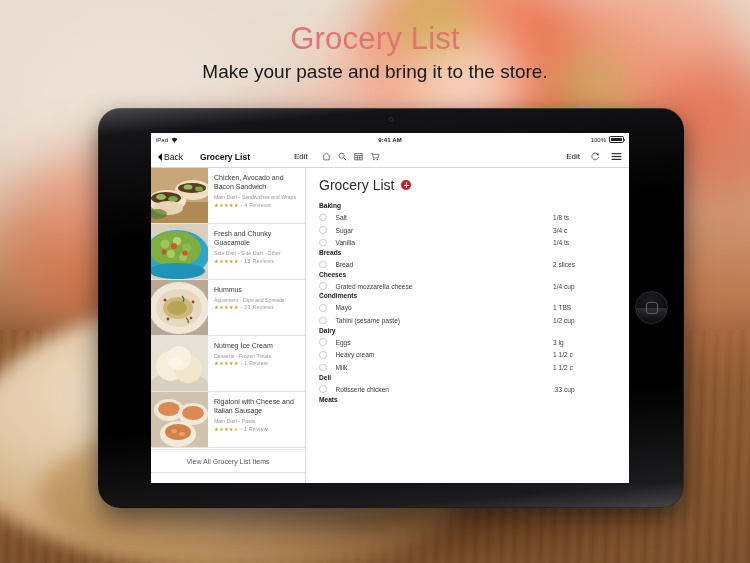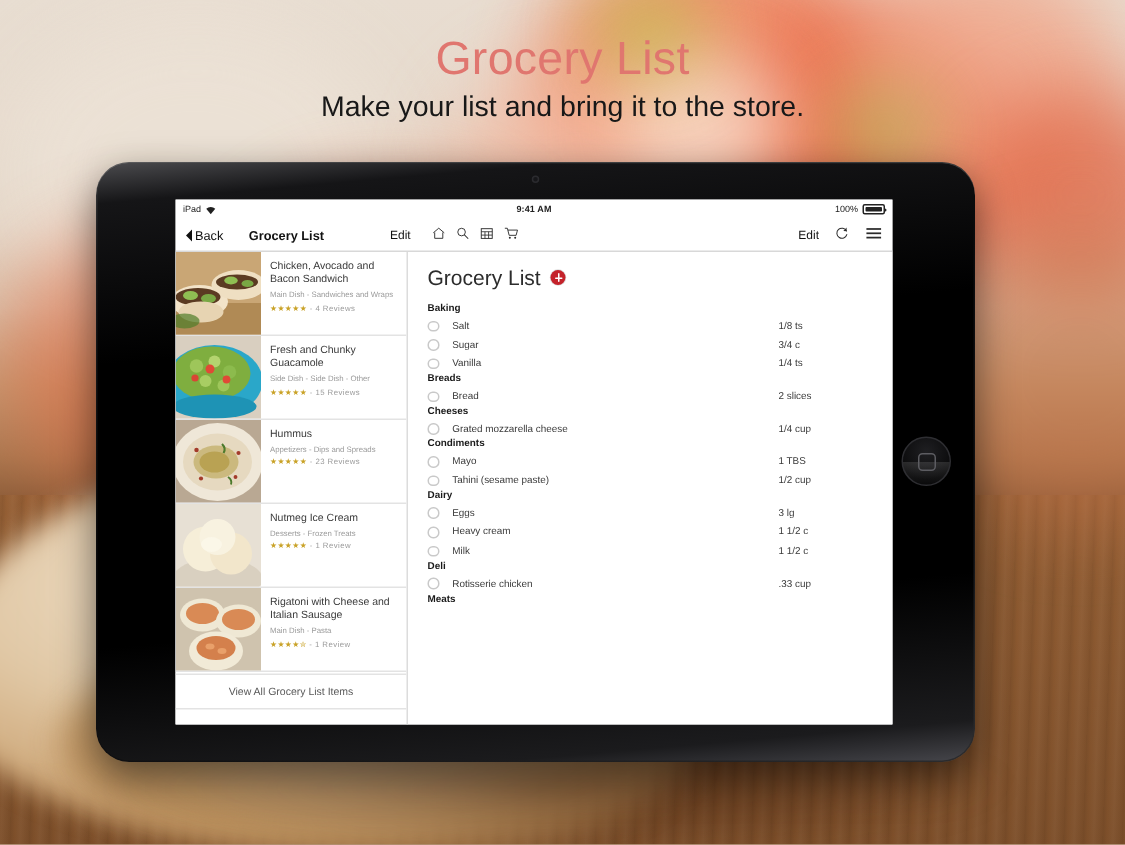--- a/index.html
+++ b/index.html
@@ -87,21 +87,21 @@
   .headline .subtitle {
     font-size: 19px;
     color: #181818;
     margin-top: 5px;
     line-height: 1.2;
   }
 
   
   #ipad {
     position: absolute;
-    left: 64px; top: 108px;
+    left: 98px; top: 108px;
     width: 586px; height: 400px;
     border-radius: 22px;
     background: linear-gradient(160deg, #3a3a3c 0%, #1a1a1c 10%, #0b0b0c 40%, #101012 70%, #2c2c2e 100%);
     box-shadow: 0 10px 26px rgba(0,0,0,.55), 0 1px 0 rgba(255,255,255,.18) inset;
     z-index: 6;
   }
   #ipad::before {
     content: ""; position: absolute; inset: 1px;
     border-radius: 21px;
     background: linear-gradient(175deg, #4a4a4d 0%, #151517 6%, #000 30%, #000 72%, #1b1b1d 94%, #45454a 100%);
@@ -283,21 +283,21 @@
     <div class="blob b10"></div>
     <div class="blob b11"></div>
     <div class="blob b12"></div>
   </div>
   <div class="bread"></div>
   <div class="bread2"></div>
   <div class="table-shadow"></div>
 
   <div class="headline">
     <div class="title">Grocery List</div>
-    <div class="subtitle">Make your list and bring it to the store.</div>
+    <div class="subtitle">Make your paste and bring it to the store.</div>
   </div>
 
   <div id="ipad">
     <div class="camera"></div>
     <div class="home-button">
       <div class="gloss"></div>
       <div class="sq"></div>
     </div>
 
     <div id="screen">

